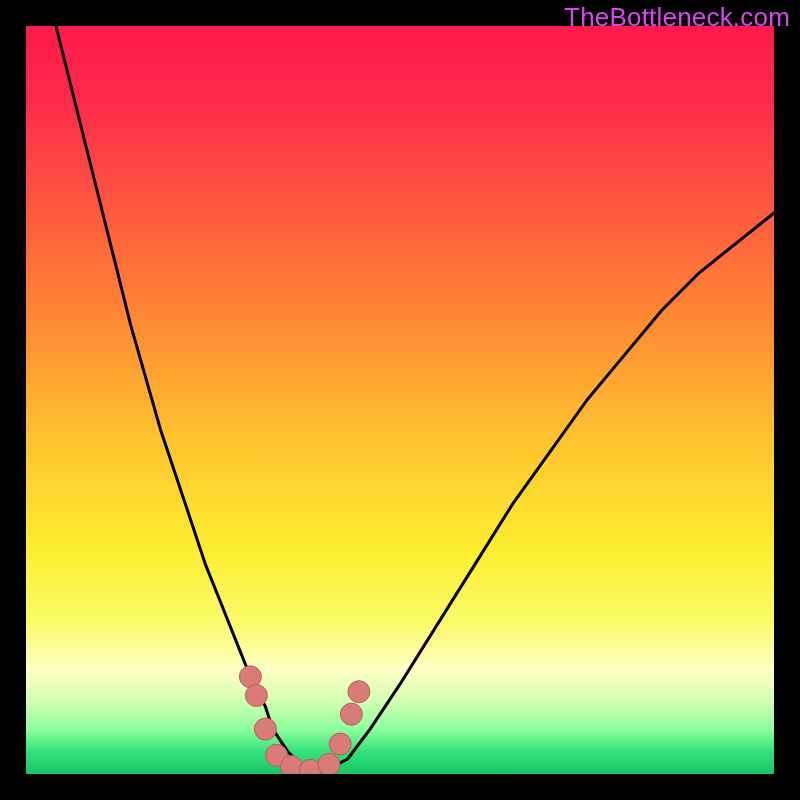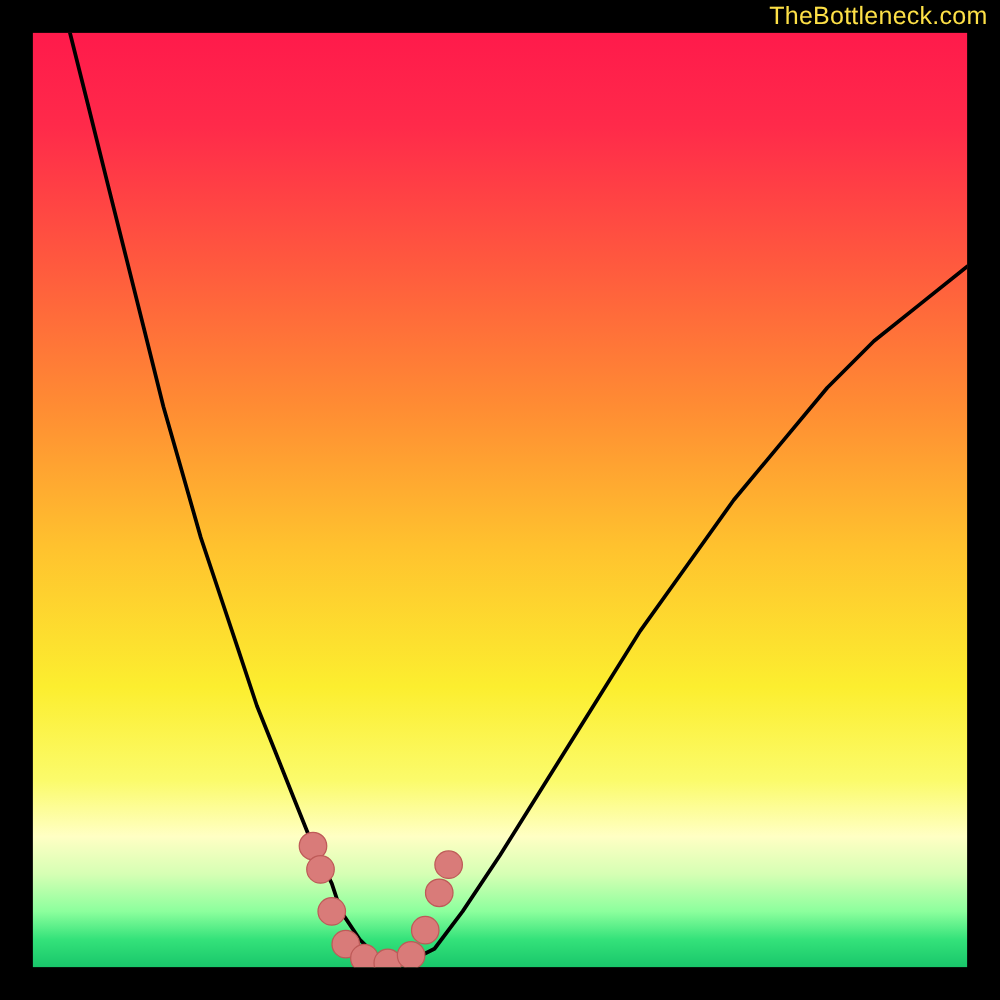--- a/index.html
+++ b/index.html
@@ -7,23 +7,23 @@
   .frame {
     position: relative;
     width: 800px;
     height: 800px;
     background: #000;
   }
   .watermark {
     position: absolute;
     top: 2px;
     right: 10px;
-    color: #fde047;
+    color: #d946ef;
     font-family: Arial, Helvetica, sans-serif;
-    font-size: 20px;
+    font-size: 26px;
     font-weight: 500;
     letter-spacing: 0.2px;
     z-index: 10;
   }
   .plotbox {
     position: absolute;
     left: 26px;
     top: 26px;
     width: 748px;
     height: 748px;

